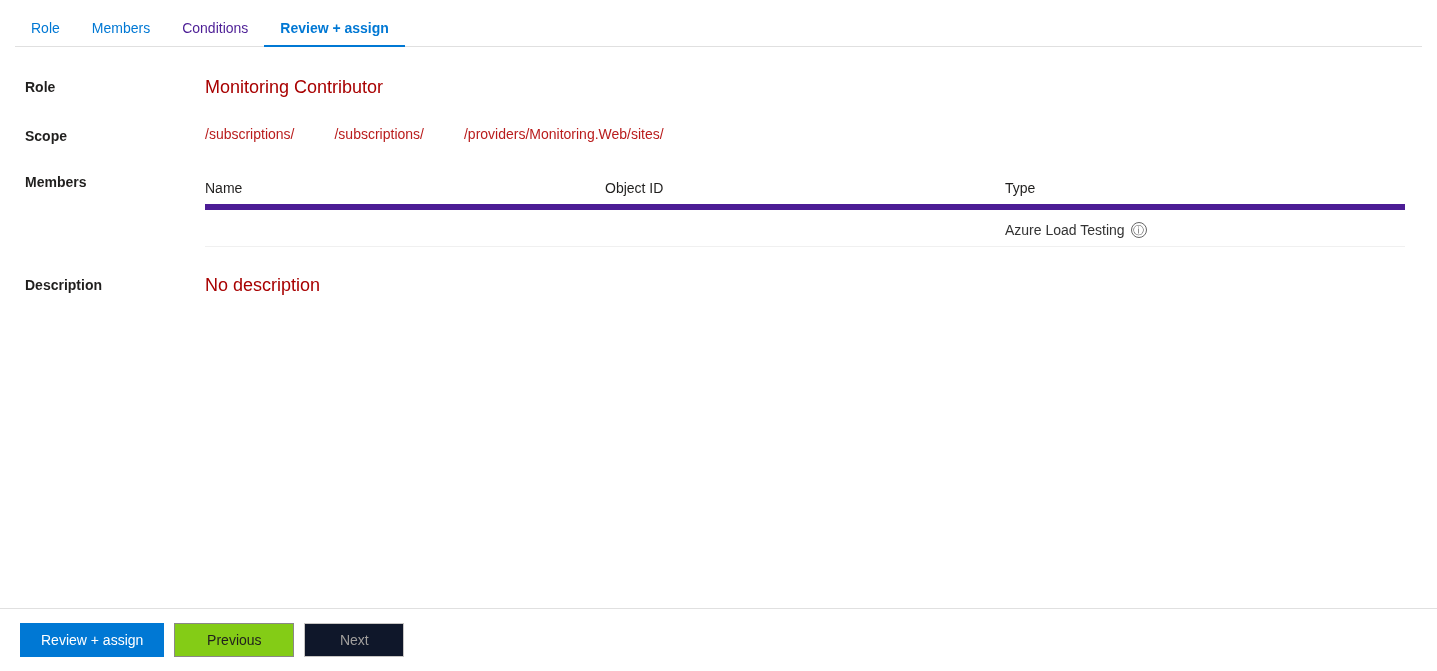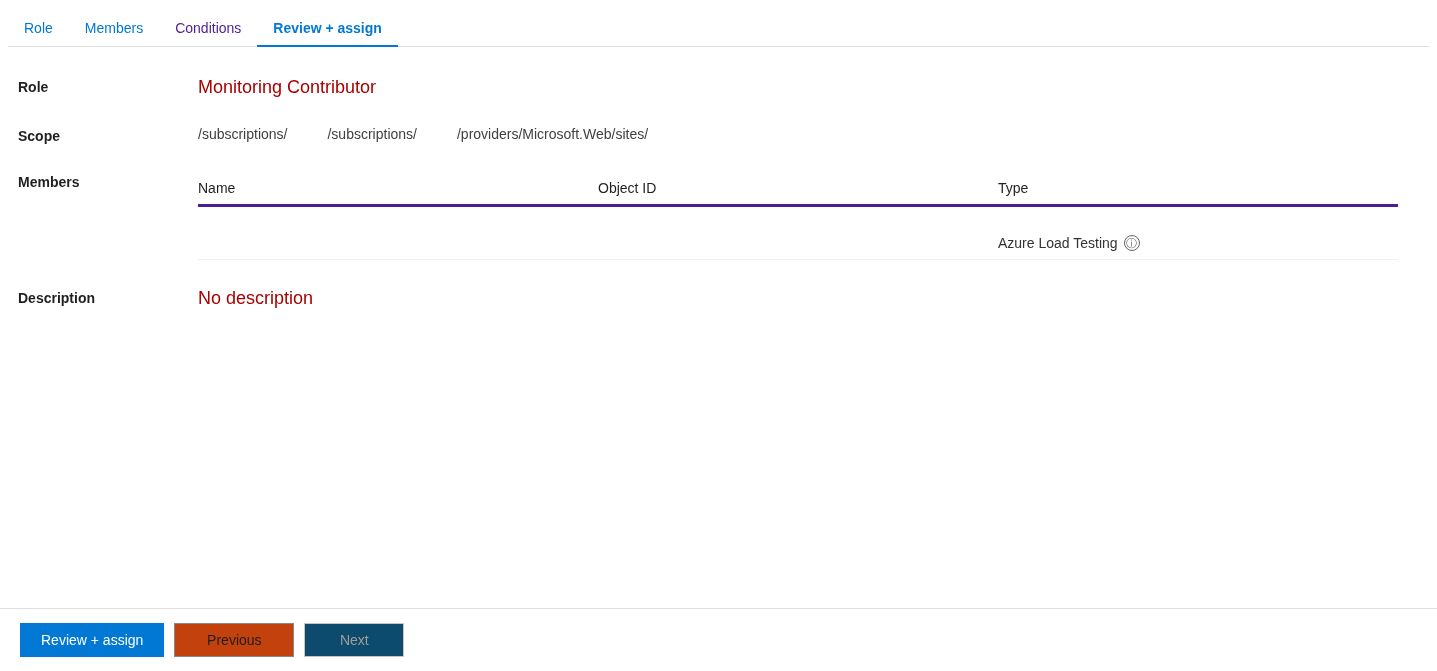--- a/index.html
+++ b/index.html
@@ -14,21 +14,21 @@
       color: #333333;
       font-size: 14px;
       height: 671px;
       width: 1437px;
       display: flex;
       flex-direction: column;
     }
 
     .main-content {
       flex: 1;
-      padding: 0 8px;
+      padding: 0 15px;
       overflow: hidden;
     }
 
     
     .tabs {
       display: flex;
       align-items: center;
       border-bottom: 1px solid #e0e0e0;
       padding-top: 10px;
       margin-bottom: 30px;
@@ -86,35 +86,35 @@
 
     .scope-values {
       display: flex;
       gap: 40px;
       color: #0078d4;
       font-size: 14px;
       flex-wrap: wrap;
     }
 
     .scope-values span {
-      color: #404040;
+      color: #b91c1c;
     }
 
     
     .members-table {
       flex: 1;
       width: 100%;
       max-width: 1200px;
     }
 
     .table-header {
       display: flex;
-      border-bottom: 3px solid #4c1d95;
+      border-bottom: 6px solid #4c1d95;
       padding: 8px 0;
-      margin-bottom: 20px;
+      margin-bottom: 4px;
     }
 
     .table-header .col {
       font-size: 14px;
       color: #201f1e;
       font-weight: 400;
     }
 
     .col-name {
       width: 400px;
@@ -176,31 +176,31 @@
       background: #0078d4;
       color: #ffffff;
       border: 1px solid #0078d4;
       padding: 8px 20px;
       font-size: 14px;
       cursor: pointer;
       min-width: 130px;
     }
 
     .btn-secondary {
-      background: #c2410c;
+      background: #84cc16;
       color: #201f1e;
       border: 1px solid #8a8886;
       padding: 8px 20px;
       font-size: 14px;
       cursor: pointer;
       min-width: 120px;
     }
 
     .btn-disabled {
-      background: #0c4a6e;
+      background: #0f172a;
       color: #a19f9d;
       border: 1px solid #c8c6c4;
       padding: 8px 20px;
       font-size: 14px;
       cursor: not-allowed;
       min-width: 100px;
     }
   </style>
 </head>
 <body>
@@ -217,21 +217,21 @@
   <div class="form-section">
     <div class="form-label">Role</div>
     <div class="form-value">Monitoring Contributor</div>
   </div>
 
   <div class="form-section">
     <div class="form-label">Scope</div>
     <div class="scope-values">
       <span>/subscriptions/</span>
       <span>/subscriptions/</span>
-      <span>/providers/Microsoft.Web/sites/</span>
+      <span>/providers/Monitoring.Web/sites/</span>
     </div>
   </div>
 
   <div class="members-section">
     <div class="form-label">Members</div>
     <div class="members-table">
       <div class="table-header">
         <div class="col col-name">Name</div>
         <div class="col col-object-id">Object ID</div>
         <div class="col col-type">Type</div>

